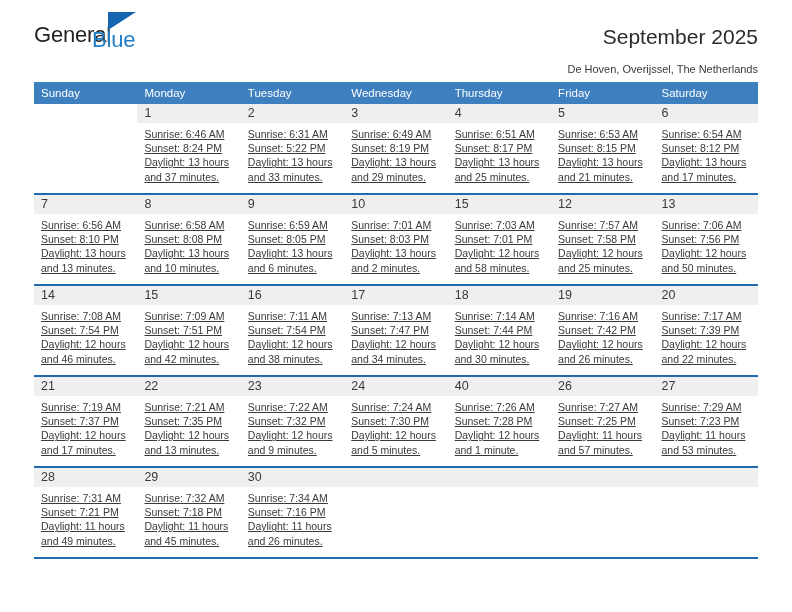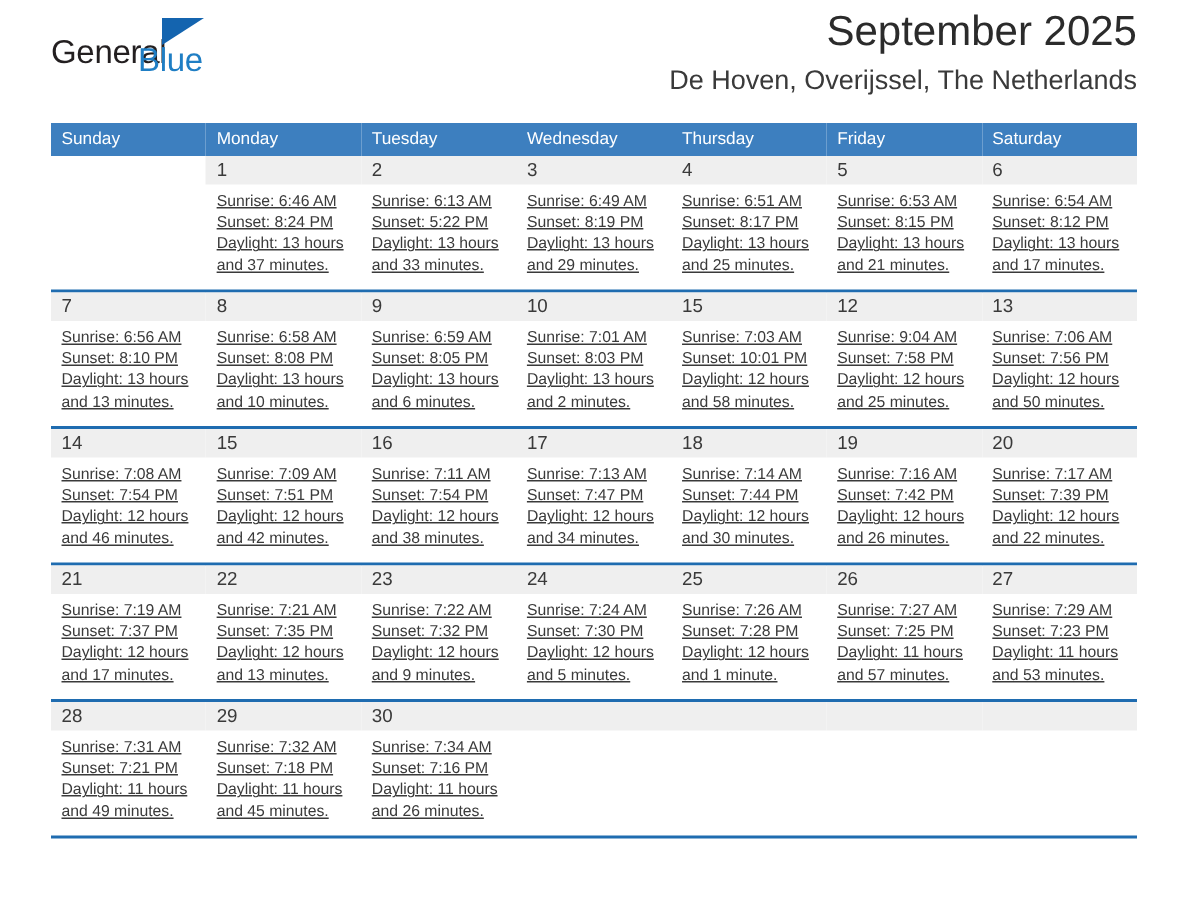--- a/index.html
+++ b/index.html
@@ -64,29 +64,29 @@
   }
 
   .title-wrap {
     position: absolute;
     right: 0;
     top: 0;
     text-align: right;
     width: 520px;
   }
   .cal-title {
-    font-size: 28px;
+    font-size: 21px;
     color: #2b2b2b;
     font-weight: normal;
     line-height: 32px;
     margin: 0;
-    padding-top: 5px;
+    padding-top: 21px;
   }
   .cal-subtitle {
-    font-size: 18px;
+    font-size: 11px;
     color: #3a3a3a;
     line-height: 20px;
     margin: 0;
     padding-top: 6px;
   }
 
   
   .calendar {
     margin: 10px 34px 0 34px;
     width: 724px;
@@ -188,21 +188,21 @@
                 <div>Sunset: 8:24 PM</div>
                 <div>Daylight: 13 hours</div>
                 <div>and 37 minutes.</div>
               </div>
             </div>
           </td>
           <td>
             <div class="cell">
               <div class="daynum">2</div>
               <div class="details">
-                <div>Sunrise: 6:13 AM</div>
+                <div>Sunrise: 6:31 AM</div>
                 <div>Sunset: 5:22 PM</div>
                 <div>Daylight: 13 hours</div>
                 <div>and 33 minutes.</div>
               </div>
             </div>
           </td>
           <td>
             <div class="cell">
               <div class="daynum">3</div>
               <div class="details">
@@ -295,31 +295,31 @@
                 <div>Daylight: 13 hours</div>
                 <div>and 2 minutes.</div>
               </div>
             </div>
           </td>
           <td>
             <div class="cell">
               <div class="daynum">15</div>
               <div class="details">
                 <div>Sunrise: 7:03 AM</div>
-                <div>Sunset: 10:01 PM</div>
+                <div>Sunset: 7:01 PM</div>
                 <div>Daylight: 12 hours</div>
                 <div>and 58 minutes.</div>
               </div>
             </div>
           </td>
           <td>
             <div class="cell">
               <div class="daynum">12</div>
               <div class="details">
-                <div>Sunrise: 9:04 AM</div>
+                <div>Sunrise: 7:57 AM</div>
                 <div>Sunset: 7:58 PM</div>
                 <div>Daylight: 12 hours</div>
                 <div>and 25 minutes.</div>
               </div>
             </div>
           </td>
           <td>
             <div class="cell">
               <div class="daynum">13</div>
               <div class="details">
@@ -460,21 +460,21 @@
               <div class="details">
                 <div>Sunrise: 7:24 AM</div>
                 <div>Sunset: 7:30 PM</div>
                 <div>Daylight: 12 hours</div>
                 <div>and 5 minutes.</div>
               </div>
             </div>
           </td>
           <td>
             <div class="cell">
-              <div class="daynum">25</div>
+              <div class="daynum">40</div>
               <div class="details">
                 <div>Sunrise: 7:26 AM</div>
                 <div>Sunset: 7:28 PM</div>
                 <div>Daylight: 12 hours</div>
                 <div>and 1 minute.</div>
               </div>
             </div>
           </td>
           <td>
             <div class="cell">

